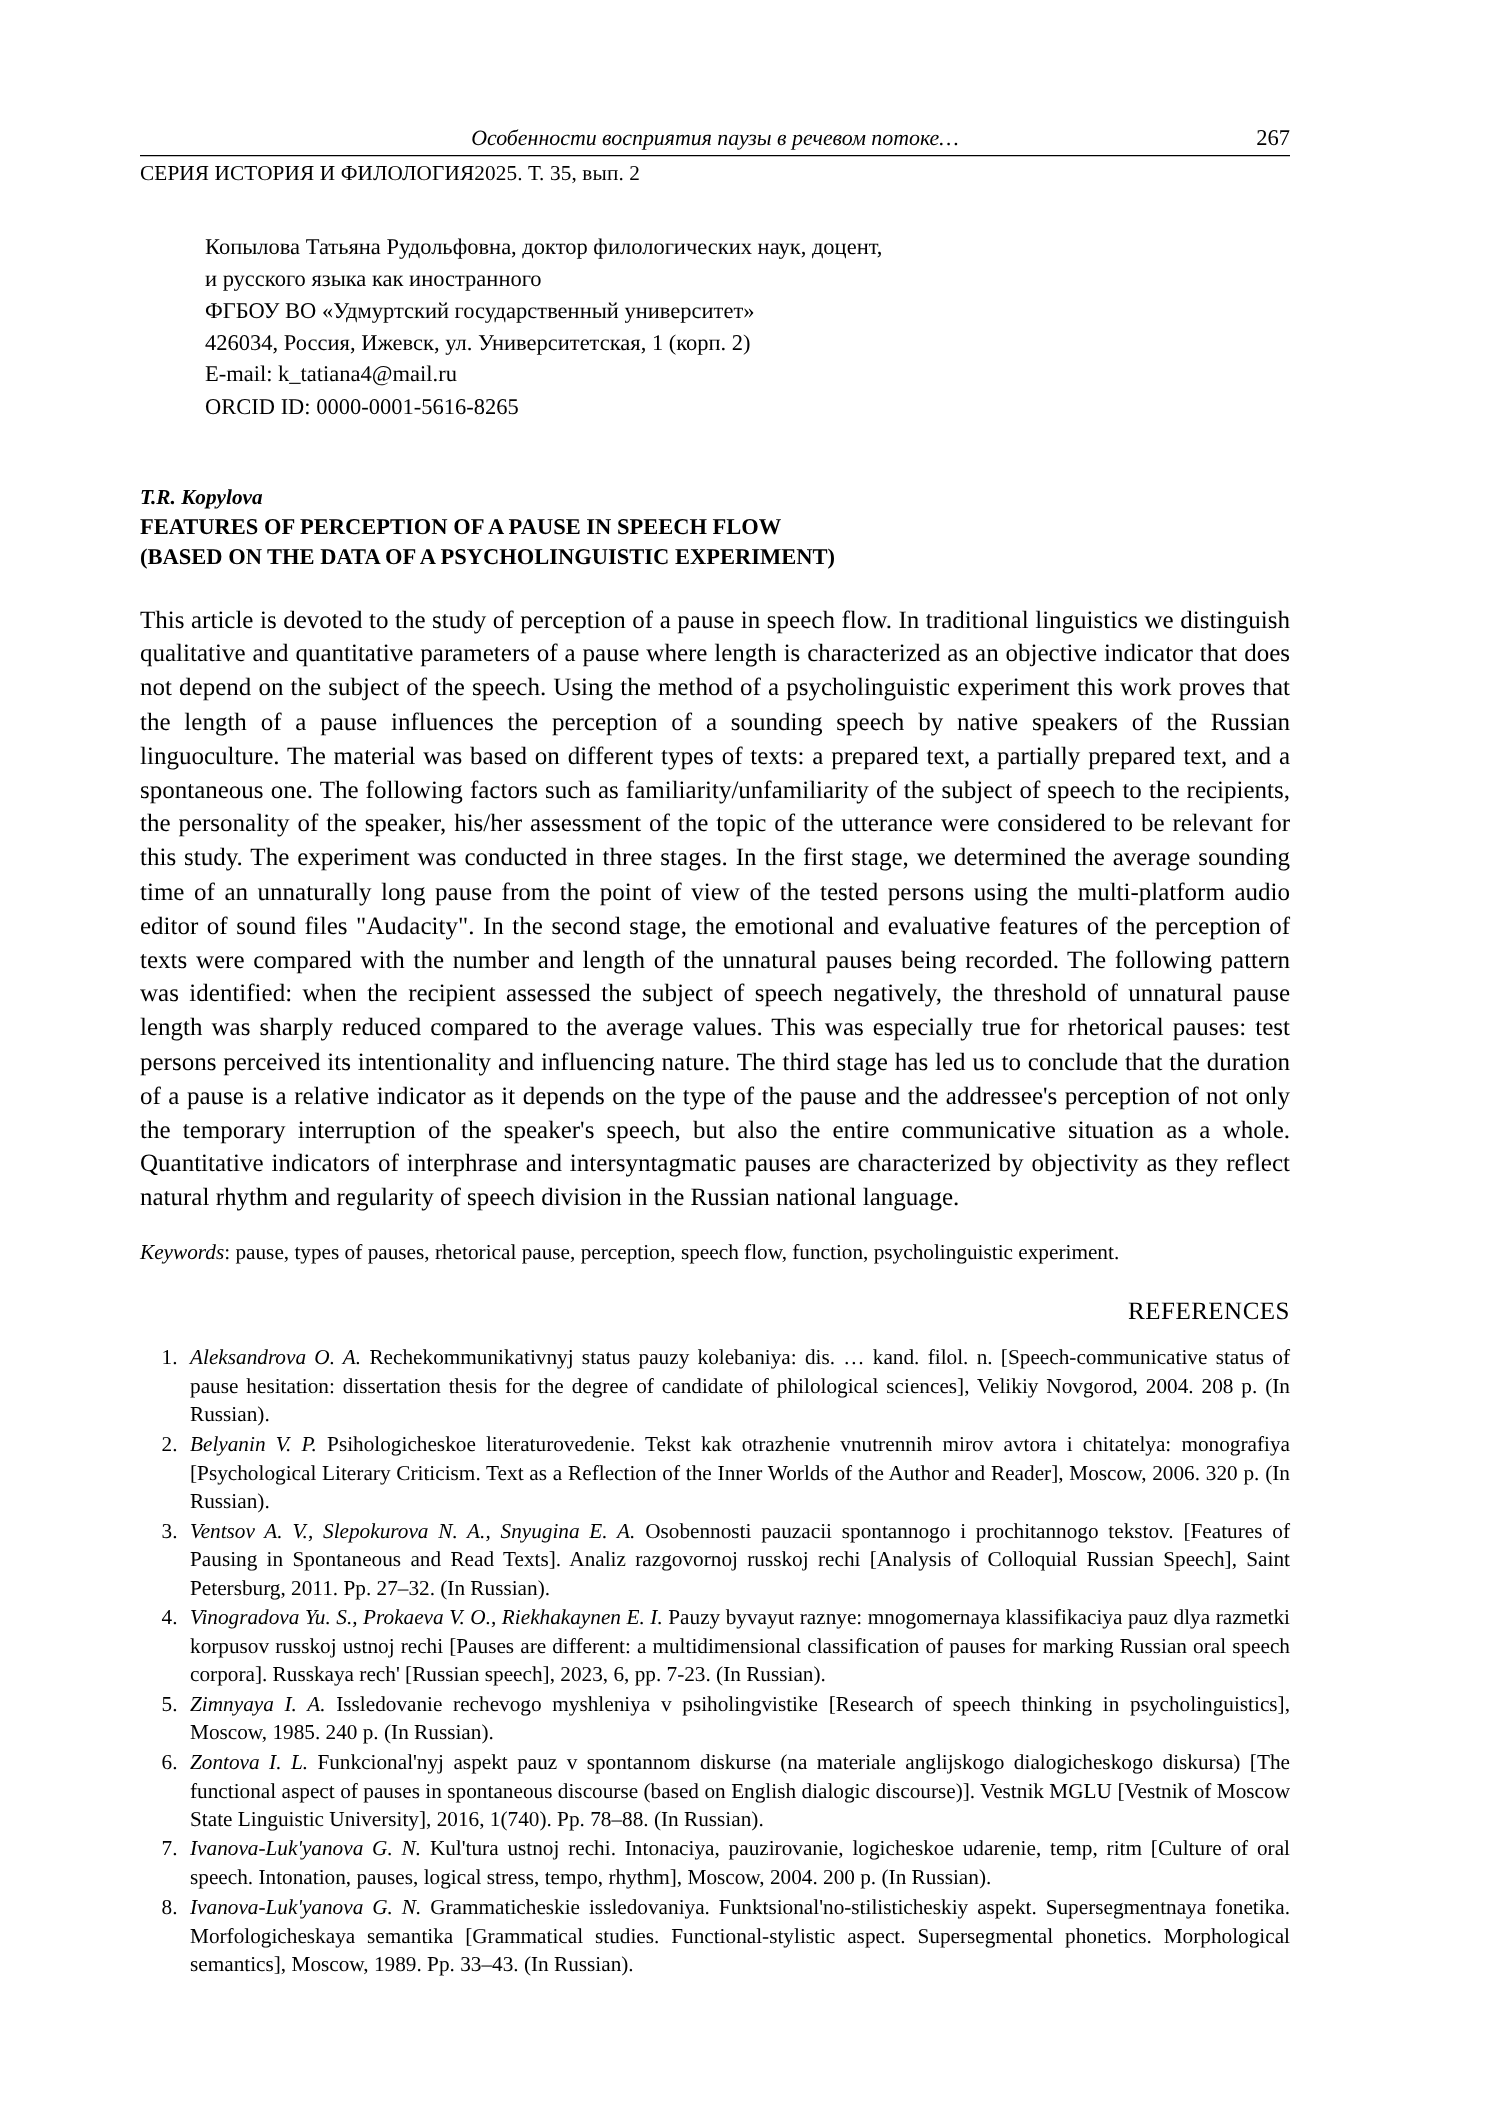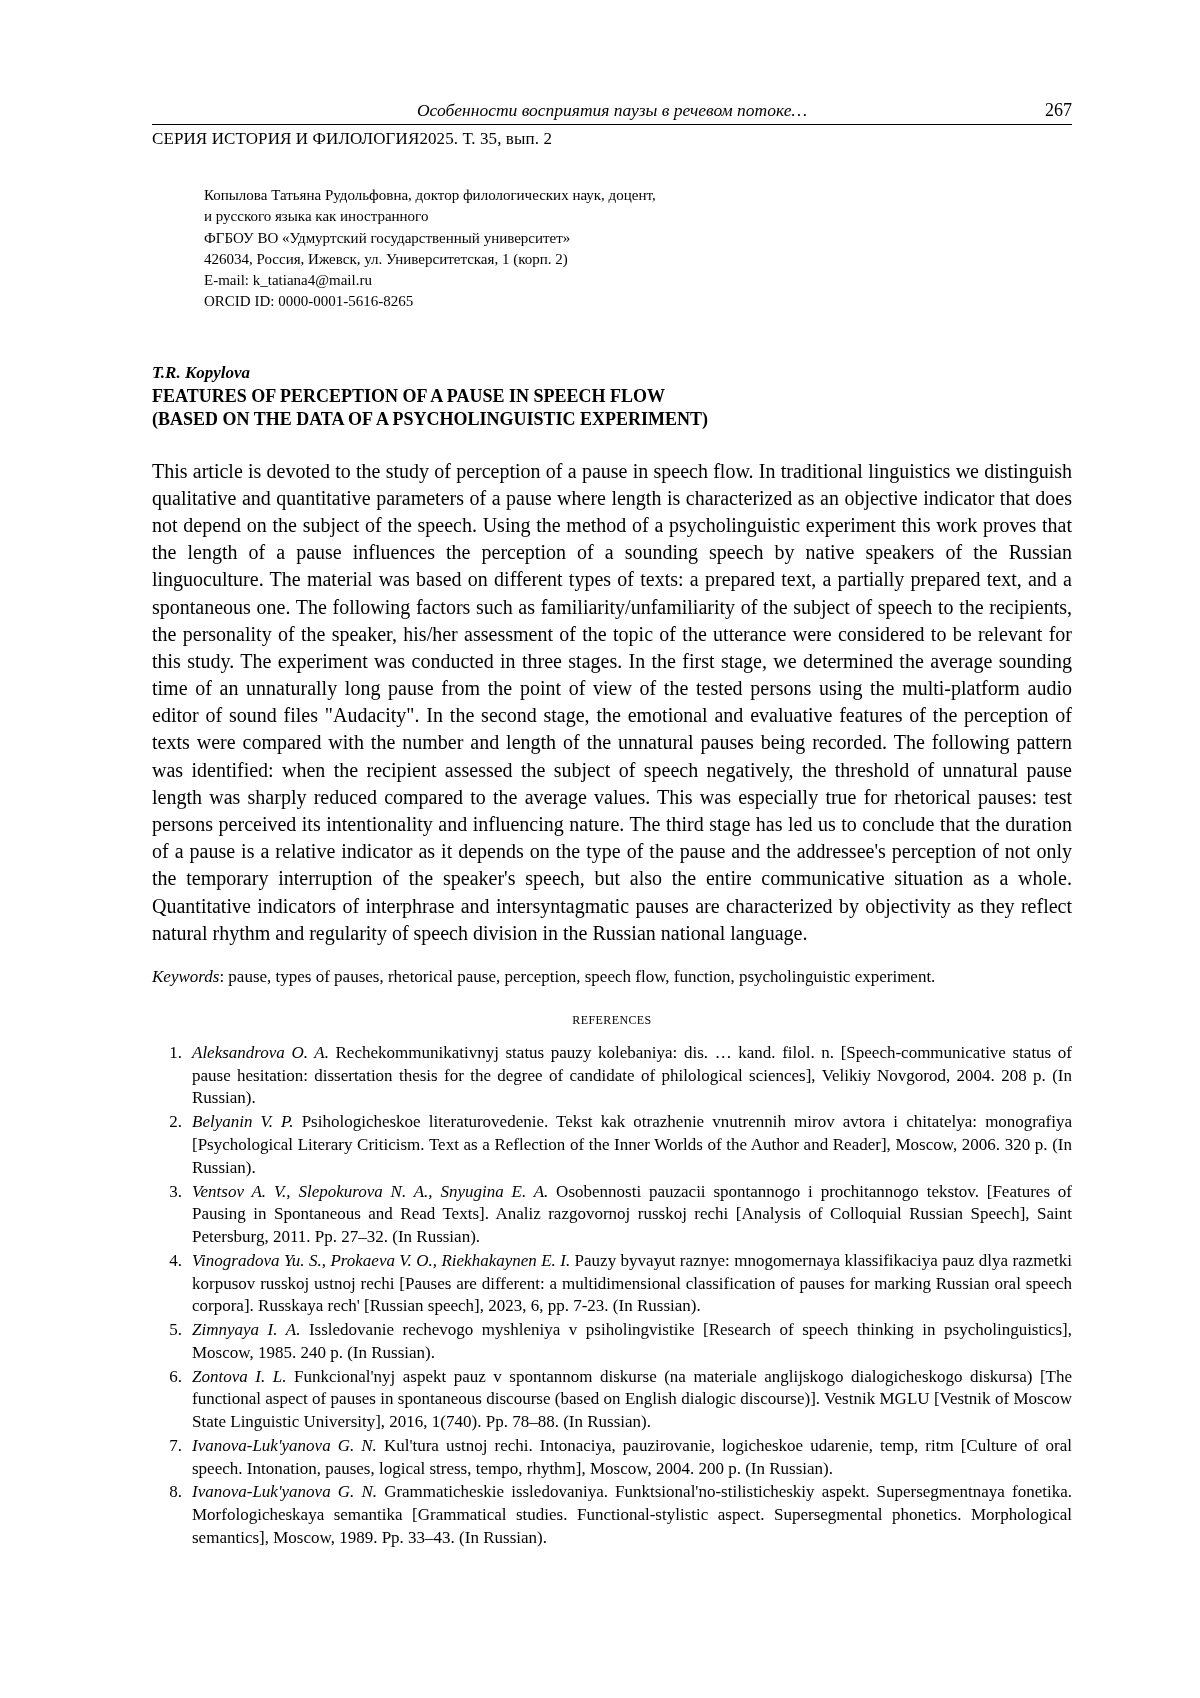--- a/index.html
+++ b/index.html
@@ -14,21 +14,20 @@
     color: #000000;
     position: relative;
   }
   .page {
     position: absolute;
     left: 0; top: 0;
     width: 1144px;
     height: 1698px;
     box-sizing: border-box;
     padding: 100px 112px 60px 112px;
-    margin-left: 40px;
   }
   
   .runhead {
     display: flex;
     justify-content: center;
     align-items: baseline;
     position: relative;
     font-size: 17.5px;
     font-style: italic;
     padding-bottom: 3px;
@@ -53,21 +52,21 @@
     justify-content: flex-start;
     font-size: 17px;
     padding-top: 4px;
     letter-spacing: 0.1px;
     font-family: Liberation Serif, serif;
   }
   
   .authorblock {
     margin-top: 36px;
     margin-left: 52px;
-    font-size: 15px;
+    font-size: 18px;
     line-height: 1.42;
   }
   .authorblock div {
     white-space: nowrap;
   }
   
   .titleblock {
     margin-top: 50px;
   }
   .author-en {
@@ -96,22 +95,22 @@
   .keywords {
     margin-top: 20px;
     font-size: 17px;
     text-align: justify;
   }
   .keywords .kw-label {
     font-style: italic;
   }
   
   .ref-heading {
-    text-align: center;
-    font-size: 12px;
+    text-align: right;
+    font-size: 20px;
     margin-top: 26px;
     margin-bottom: 14px;
     letter-spacing: 0.4px;
   }
   ol.reflist {
     margin: 0;
     padding: 0;
     list-style: none;
     font-size: 17px;
     line-height: 1.34;

